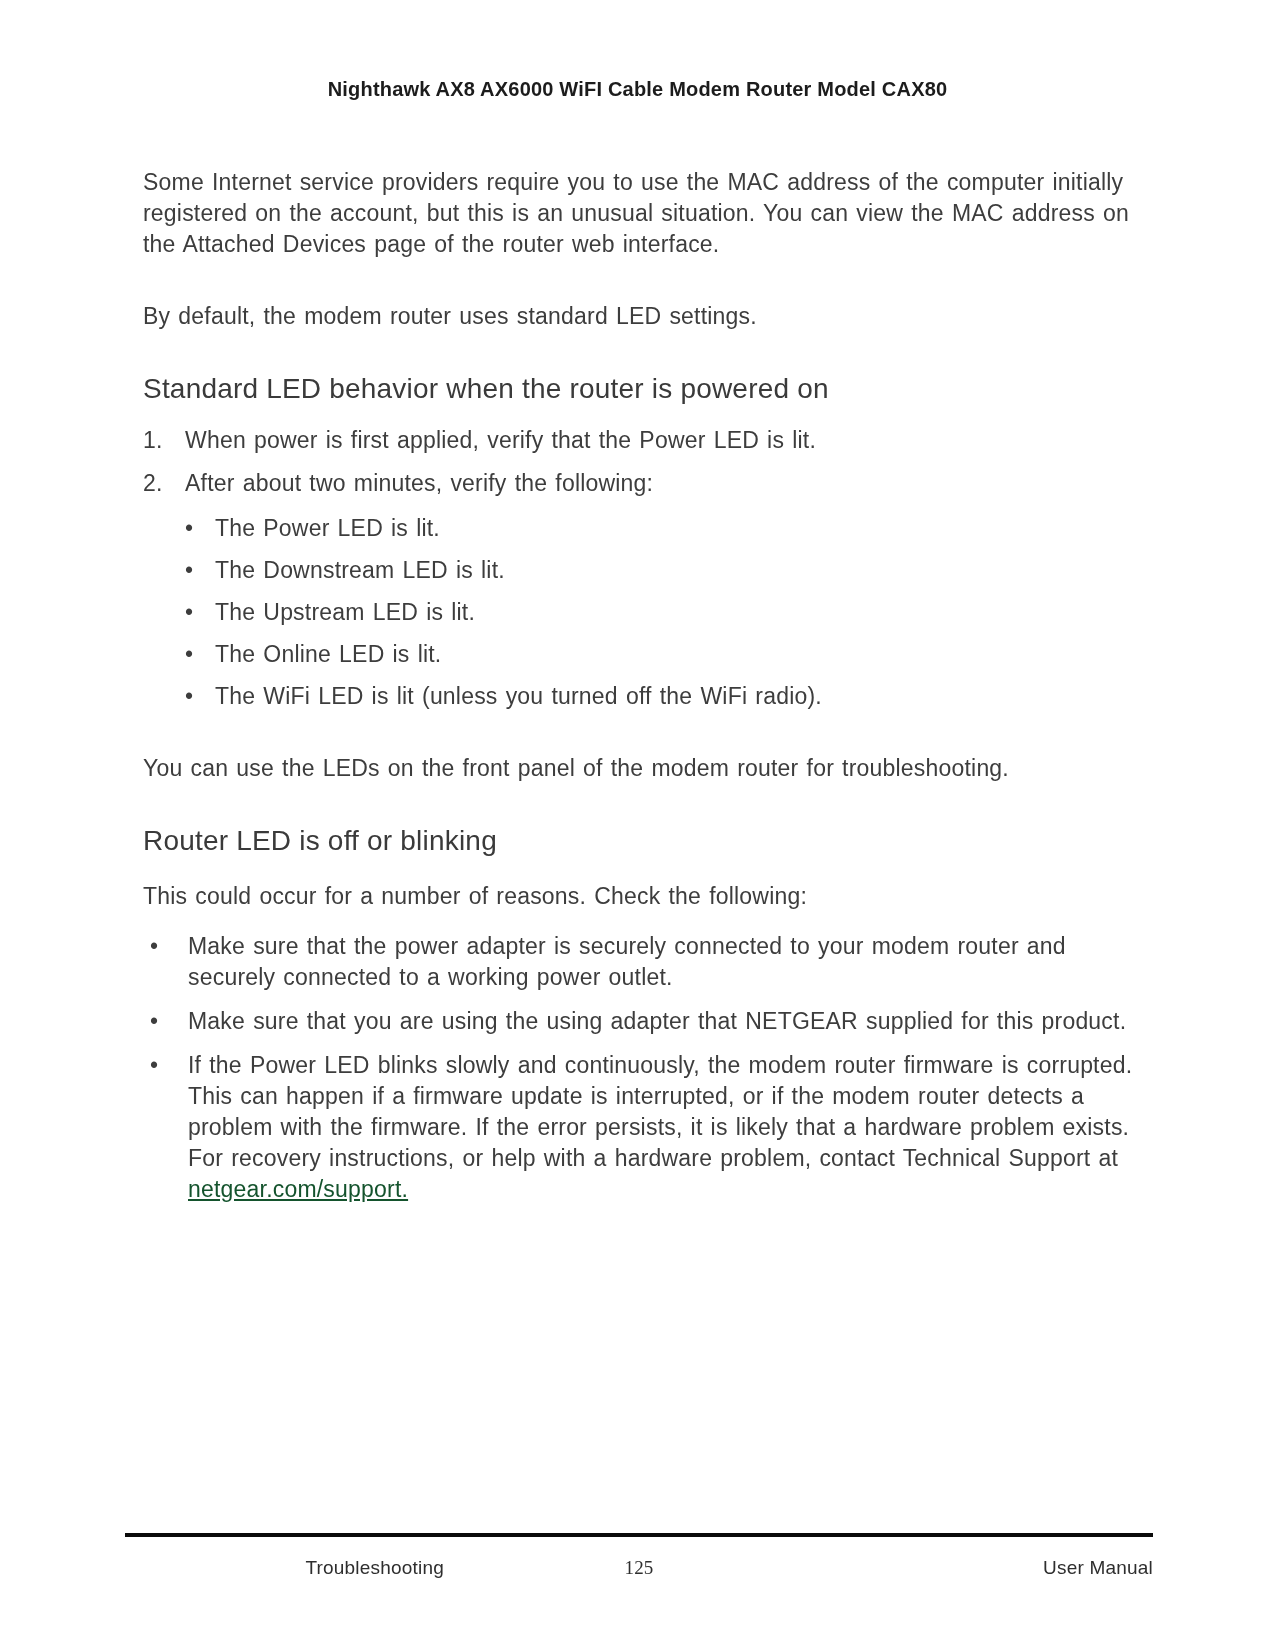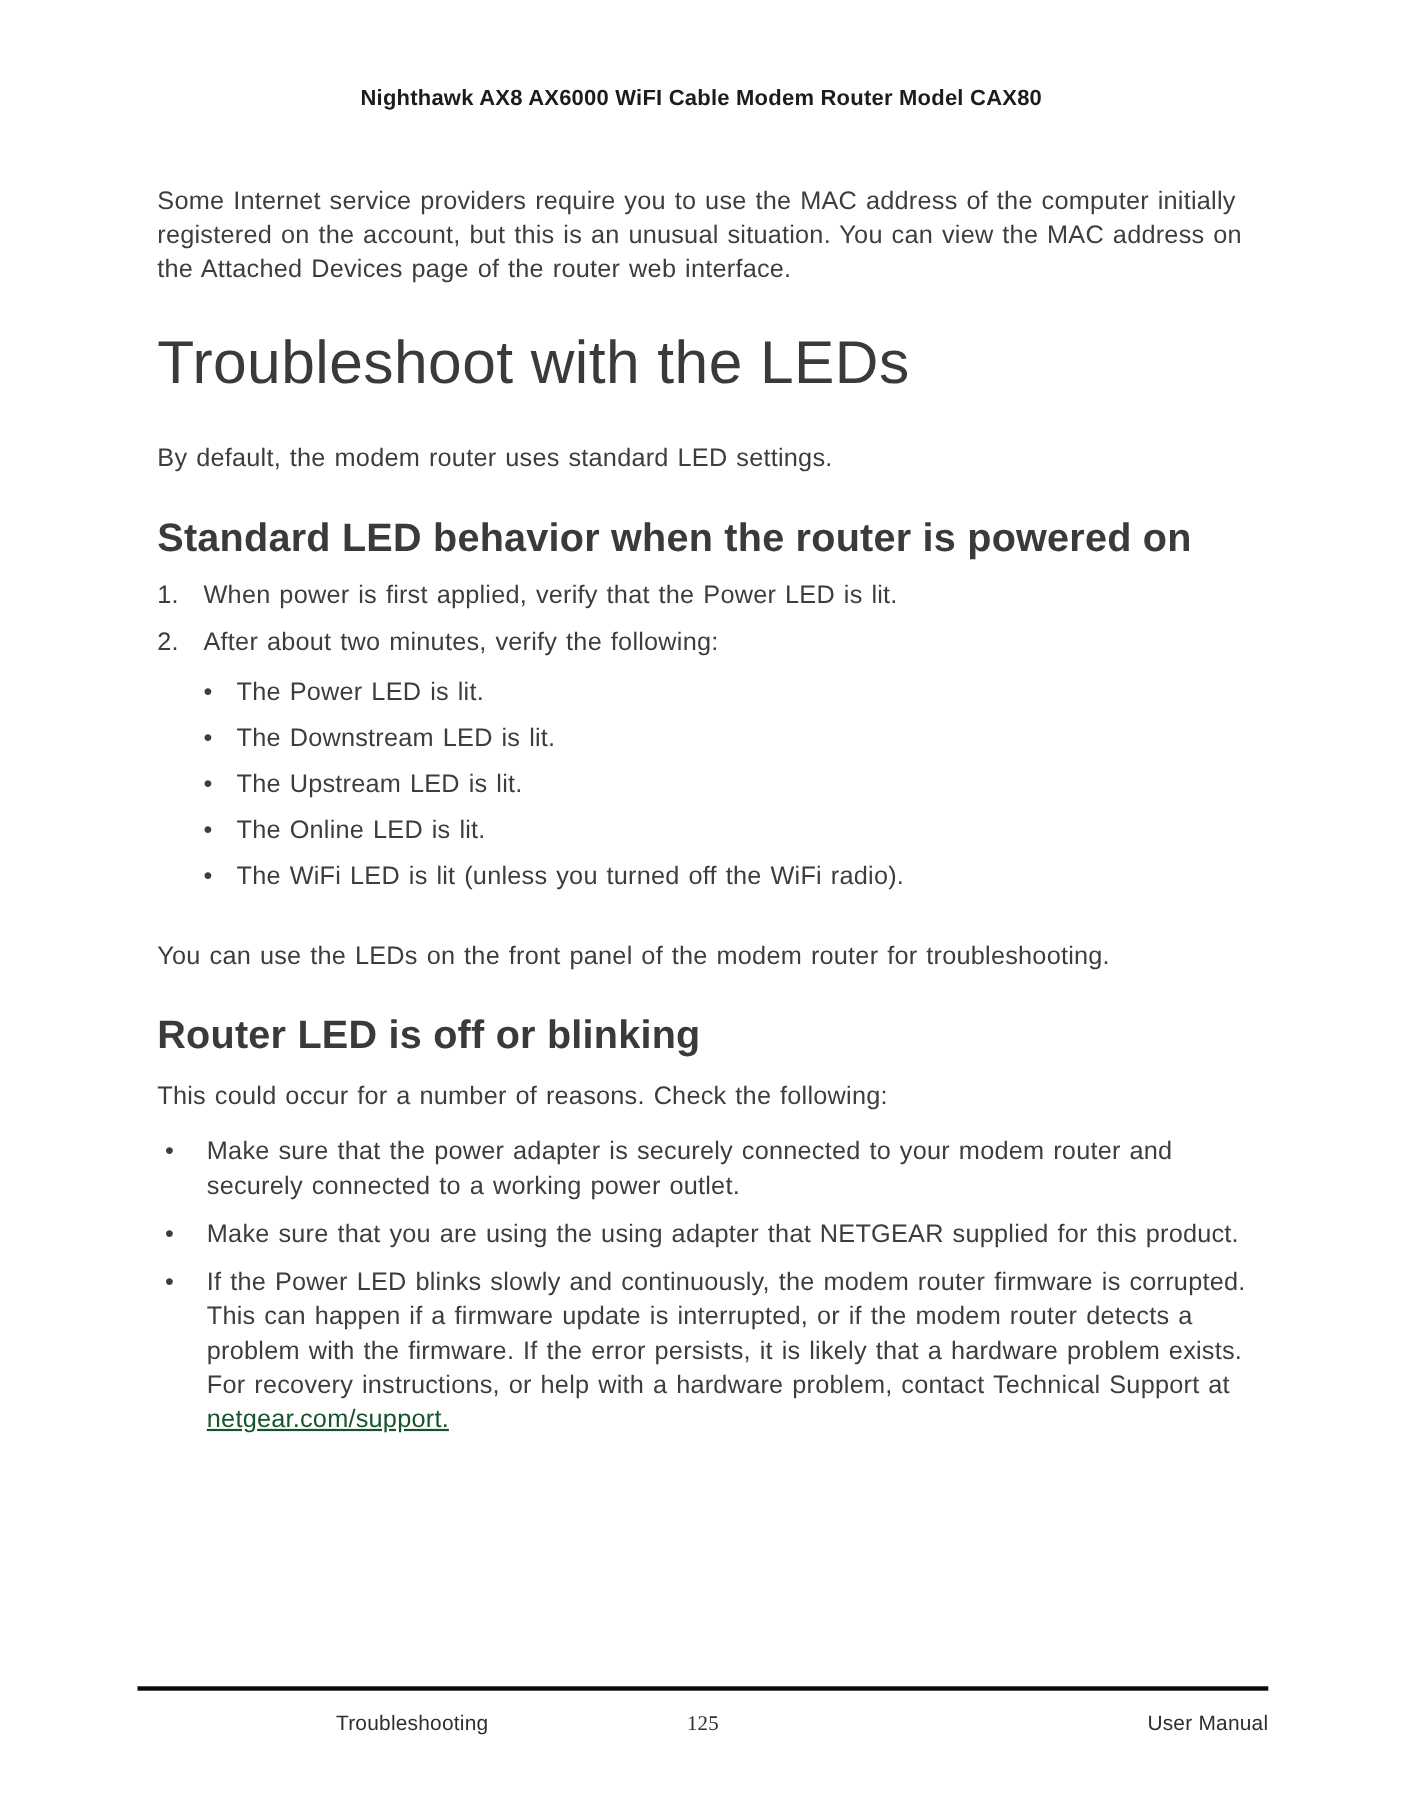--- a/index.html
+++ b/index.html
@@ -51,23 +51,23 @@
     margin: 38px 0 0 0;
     font-size: 55px;
     line-height: 62px;
     font-weight: 300;
     color: #3a3a3a;
     letter-spacing: 0.4px;
   }
   .lead { margin-top: 41px; }
   .section-title {
     margin: 33px 0 0 0;
-    font-size: 36px;
+    font-size: 28px;
     line-height: 48px;
-    font-weight: 700;
+    font-weight: 400;
     color: #3a3a3a;
     letter-spacing: 0.2px;
     white-space: nowrap;
   }
   .section-intro { margin-top: 21px; }
   .olist { margin-top: 10px; }
   .oli {
     display: flex;
     margin-top: 12px;
   }
@@ -126,21 +126,20 @@
 <div class="page">
 
   <header class="running-header">
     <span class="doc-title">Nighthawk AX8 AX6000 WiFI Cable Modem Router Model CAX80</span>
   </header>
 
   <main class="content">
 
     <p class="body intro">Some Internet service providers require you to use the MAC address of the computer initially registered on the account, but this is an unusual situation. You can view the MAC address on the Attached Devices page of the router web interface.</p>
 
-    <h1 class="chapter-title">Troubleshoot with the LEDs</h1>
 
     <p class="body lead">By default, the modem router uses standard LED settings.</p>
 
     <section>
       <h2 class="section-title">Standard LED behavior when the router is powered on</h2>
 
 
       <div class="olist">
         <div class="oli body">
           <span class="omark">1.</span>

